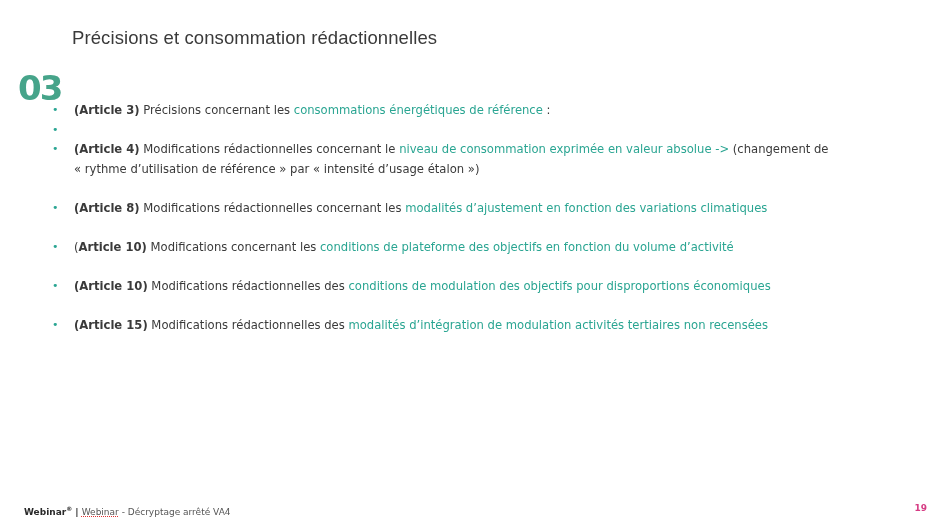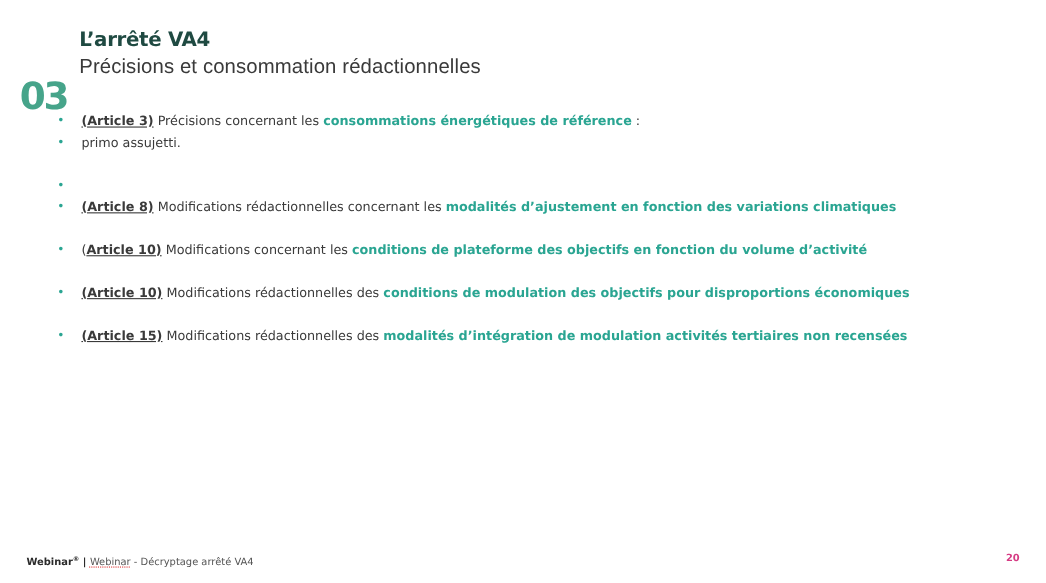--- a/index.html
+++ b/index.html
@@ -14,59 +14,59 @@
       font-family: "DejaVu Sans", sans-serif;
       margin-top: 38px;
     }
     .titles { position: absolute; left: 54px; top: 0; white-space: nowrap; }
     .title { font-size: 18px; font-weight: bold; color: #1f4a42; line-height: 22px; letter-spacing: -0.3px; }
     .subtitle { font-size: 18.5px; color: #3a3a3a; line-height: 24px; font-family: "Liberation Sans", sans-serif; letter-spacing: 0.1px; }
 
     .content { position: absolute; left: 52px; top: 100px; width: 880px; font-size: 11.6px; line-height: 20px; }
     .item { position: relative; padding-left: 22px; }
     .bullet { position: absolute; left: 0; top: 0; color: #2aa592; font-size: 11px; }
-    .b { font-weight: bold; color: #3a3a3a; text-decoration: underline; }
-    .hl { font-weight: bold; color: #2aa592; }
+    .b { font-weight: bold; color: #3a3a3a; }
+    .hl { font-weight: normal; color: #2aa592; }
     .warn { display: inline-block; width: 0; height: 0; border-left: 6px solid transparent; border-right: 6px solid transparent; border-bottom: 11px solid #f2c218; position: relative; top: 1px; margin-right: 4px; }
     .warn::after { content: "!"; position: absolute; left: -2px; top: 1px; font-size: 8px; font-weight: bold; color: #3a3a3a; line-height: 10px; }
     .quote { color: #2aa592; font-weight: bold; }
     .line { white-space: nowrap; }
     .gap { height: 19px; }
 
     .footer { position: absolute; left: 24px; top: 505px; font-size: 9px; color: #555; white-space: nowrap; }
     .brand { font-weight: bold; color: #2a2a2a; }
     .sup { font-size: 6px; vertical-align: super; }
     .webinar { text-decoration: underline dotted #d33; }
     .page { position: absolute; right: 24px; top: 503px; font-size: 9px; font-weight: bold; color: #d63c84; }
   </style>
 </head>
 <body>
 
 <div class="header">
   <div class="num">03</div>
   <div class="titles">
-    <div class="title">L’arrêté VA4</div>
     <div class="subtitle">Précisions et consommation rédactionnelles</div>
   </div>
 </div>
 
 <div class="content">
 
   <div class="item">
     <span class="bullet">•</span>
     <div class="line"><span class="b">(Article 3)</span><span> Précisions concernant les </span><span class="hl">consommations énergétiques de référence</span><span> :</span></div>
   </div>
   <div class="item">
     <span class="bullet">•</span>
-    <div class="line">primo assujetti.</div>
   </div>
   <div class="gap"></div>
 
   <div class="item">
     <span class="bullet">•</span>
+    <div class="line"><span class="b">(Article 4)</span><span> Modifications rédactionnelles concernant le </span><span class="hl">niveau de consommation exprimée en valeur absolue -&gt;</span><span> (changement de</span></div>
+    <div class="line">« rythme d’utilisation de référence » par « intensité d’usage étalon »)</div>
   </div>
   <div class="gap"></div>
 
   <div class="item">
     <span class="bullet">•</span>
     <div class="line"><span class="b">(Article 8)</span><span> Modifications rédactionnelles concernant les </span><span class="hl">modalités d’ajustement en fonction des variations climatiques</span></div>
   </div>
   <div class="gap"></div>
 
   <div class="item">
@@ -83,13 +83,13 @@
 
   <div class="item">
     <span class="bullet">•</span>
     <div class="line"><span class="b">(Article 15)</span><span> Modifications rédactionnelles des </span><span class="hl">modalités d’intégration de modulation activités tertiaires non recensées</span></div>
   </div>
 </div>
 
 <div class="footer">
   <span class="brand"><span>Webinar</span><span class="sup">®</span></span><span class="brand"> | </span><span class="webinar">Webinar</span><span> - Décryptage arrêté VA4</span>
 </div>
-<div class="page">20</div>
+<div class="page">19</div>
 
 </body></html>

